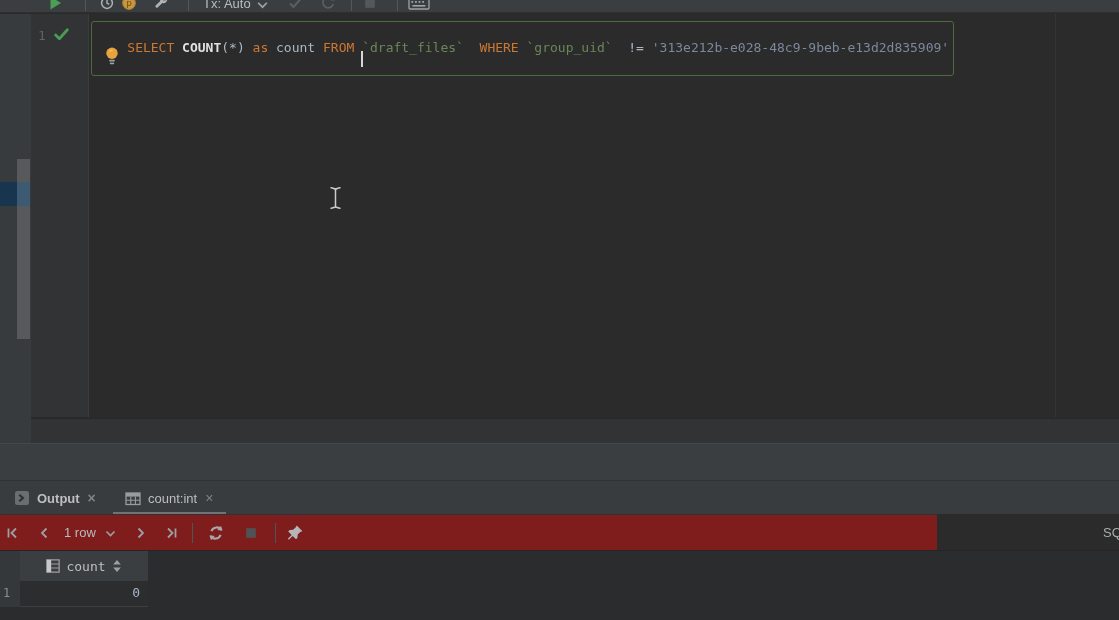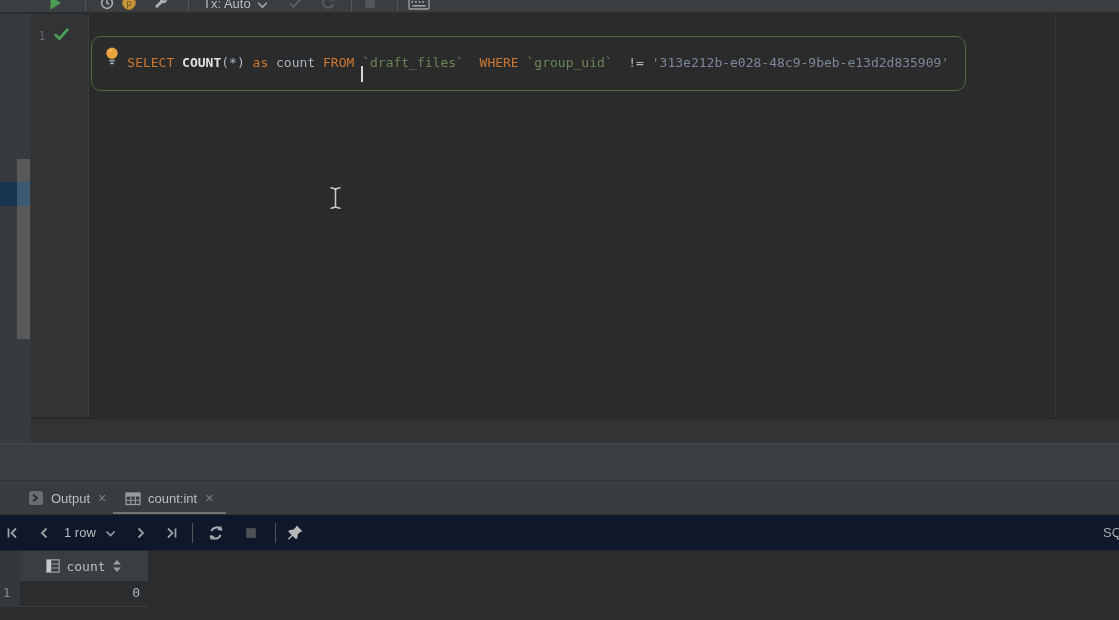--- a/index.html
+++ b/index.html
@@ -24,22 +24,22 @@
   .strip-sel { position:absolute; left:0; top:168px; width:17px; height:24px; background:#17354e; }
   .strip-sel-ov { position:absolute; left:17px; top:168px; width:13px; height:24px; background:#3c5a72; }
 
   .gutter { position:absolute; left:31px; top:14px; width:58px; height:403px;
             background:#313335; border-right:1px solid #3a3d40; }
   .line-num { position:absolute; left:38px; top:28px; color:#606366; font-size:13px; }
   .gutter-check { position:absolute; left:53px; top:26px; width:17px; height:17px; }
 
   .margin-guide { position:absolute; left:1055px; top:14px; width:1px; height:403px; background:#333638; }
 
-  .stmt { position:absolute; left:91px; top:36px; border:1px solid #4c6b40; border-radius:10px;
-          padding:2px 16px 3px 4px; white-space:pre; font-size:13px; line-height:16px; }
+  .stmt { position:absolute; left:91px; top:21px; border:1px solid #4c6b40; border-radius:3px;
+          padding:2px 4px 3px 4px; white-space:pre; font-size:13px; line-height:16px; }
   .stmt .kw  { color:#cc7832; }
   .stmt .fn  { color:#dfe0e2; font-weight:bold; }
   .stmt .pl  { color:#a9b7c6; }
   .stmt .str { color:#6a8759; }
   .stmt .lit { color:#7c889c; }
   .caret { display:inline-block; width:0; position:relative; }
   .caret::after { content:""; position:absolute; left:-1px; top:-1px; width:2px; height:16px; background:#d6d6d6; }
 
   .bulb { position:absolute; left:104px; top:46px; width:16px; height:21px; }
   .ibeam { position:absolute; left:329px; top:186px; width:13px; height:24px; }
@@ -47,25 +47,25 @@
   .band1 { position:absolute; left:31px; top:418px; width:1088px; height:25px; background:#313335; border-top:1px solid #272829; }
   .band2 { position:absolute; left:0; top:443px; width:1119px; height:37px; background:#3b3e40; border-top:1px solid #45484a; }
 
   
   .tabbar { position:absolute; left:0; top:480px; width:1119px; height:34px;
             background:#393c3e; border-top:1px solid #2f3234; }
   .tab { position:absolute; top:0; height:34px; display:flex; align-items:center; gap:7px; padding:0 12px; cursor:default; }
   .tab .tab-label { color:#bcbec0; }
   .tab .tab-close { color:#7f8386; font-size:14px; line-height:14px; padding:0 1px; }
   .tab.active::after { content:""; position:absolute; left:0; right:0; bottom:0; height:3px; background:#6f7375; }
-  .tab-output { left:16px; }
+  .tab-output { left:2px;font-weight:bold; }
   .tab-result { left:113px;justify-content:flex-end; }
 
-  .rtb { position:absolute; left:0; top:514px; width:1119px; height:36px;
-         background:#0f172a; border-top:1px solid #2f3234; }
+  .rtb { position:absolute; left:0; top:514px; width:937px; height:36px;
+         background:#7f1d1d; border-top:1px solid #2f3234; }
   .rtb .ic { position:absolute; top:10px; width:16px; height:16px; }
   .rtb .vsep { position:absolute; top:8px; width:1px; height:20px; background:#505456; }
   .rows-label { position:absolute; left:64px; top:10px; color:#b9bbbd; white-space:nowrap; }
   .rows-chevron { position:absolute; left:105px; top:15px; width:11px; height:8px; }
   .ds-label { position:absolute; left:1103px; top:10px; color:#a9acae; white-space:nowrap; }
 
   
   .grid { position:absolute; left:0; top:550px; width:1119px; height:70px;
           background:#2a2c2d; border-top:1px solid #232526; }
   .grid-corner { position:absolute; left:0; top:0; width:20px; height:30px; background:#35383a; }

